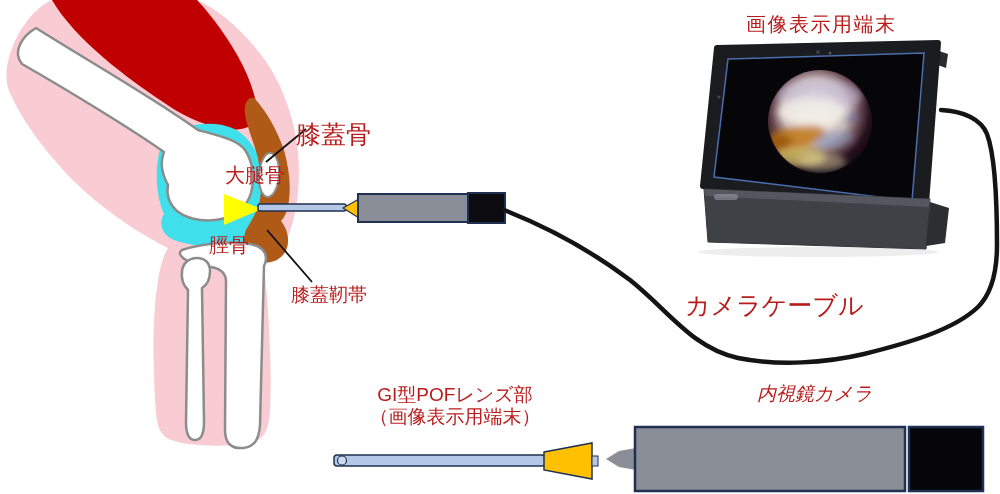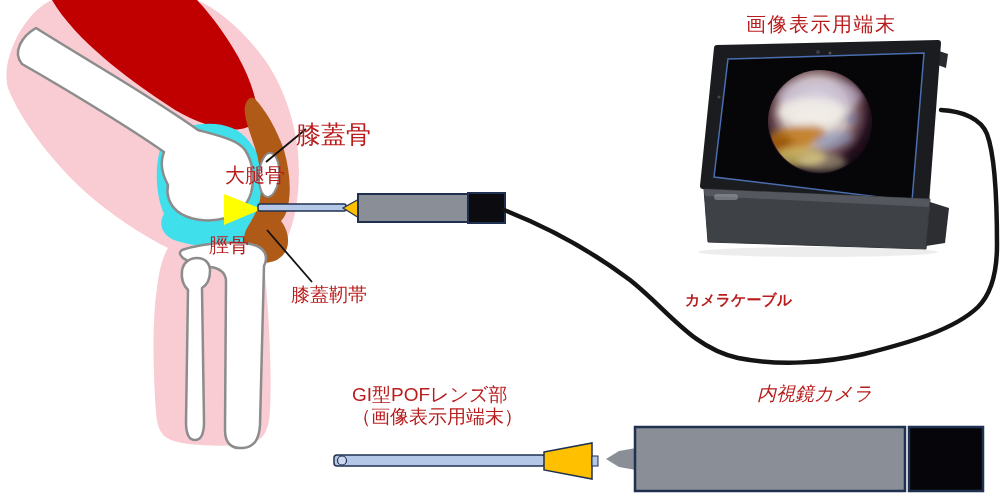--- a/index.html
+++ b/index.html
@@ -5,23 +5,23 @@
   html,body{margin:0;padding:0;background:#fff;}
   #stage{position:relative;width:1000px;height:494px;background:#ffffff;overflow:hidden;
          font-family:"Liberation Sans",sans-serif;}
   #diagram-svg{position:absolute;left:0;top:0;}
   .lbl{position:absolute;color:#b91c1c;white-space:nowrap;line-height:1.15;}
   #lbl-patella{left:296px;top:120px;font-size:25px;}
   #lbl-femur{left:185px;top:164px;font-size:20px;margin-left:40px;}
   #lbl-tibia{left:209px;top:234px;font-size:20px;}
   #lbl-ligament{left:291px;top:284px;font-size:19px;font-family:Liberation Serif, serif;}
   #lbl-endoscope{left:356px;top:151px;font-size:20px;letter-spacing:1px;}
-  #lbl-cable{left:685px;top:291px;font-size:15px;font-weight:bold;}
+  #lbl-cable{left:685px;top:291px;font-size:25px;}
   #lbl-display{left:746px;top:13px;font-size:20px;letter-spacing:1.5px;}
-  #lbl-lens{left:352px;top:384px;width:206px;text-align:left;font-size:19px;line-height:22px;white-space:nowrap;}
+  #lbl-lens{left:352px;top:384px;width:206px;text-align:center;font-size:19px;line-height:22px;white-space:nowrap;}
   #lbl-camera{left:757px;top:383px;font-size:19px;font-style:italic;}
 </style>
 </head>
 <body>
 
 <div id="stage">
 <svg id="diagram-svg" width="1000" height="494" viewBox="0 0 1000 494">
   <defs>
     <radialGradient id="scopeGrad" cx="0.46" cy="0.40" r="0.62">
       <stop offset="0%" stop-color="#f0eadf"></stop>

